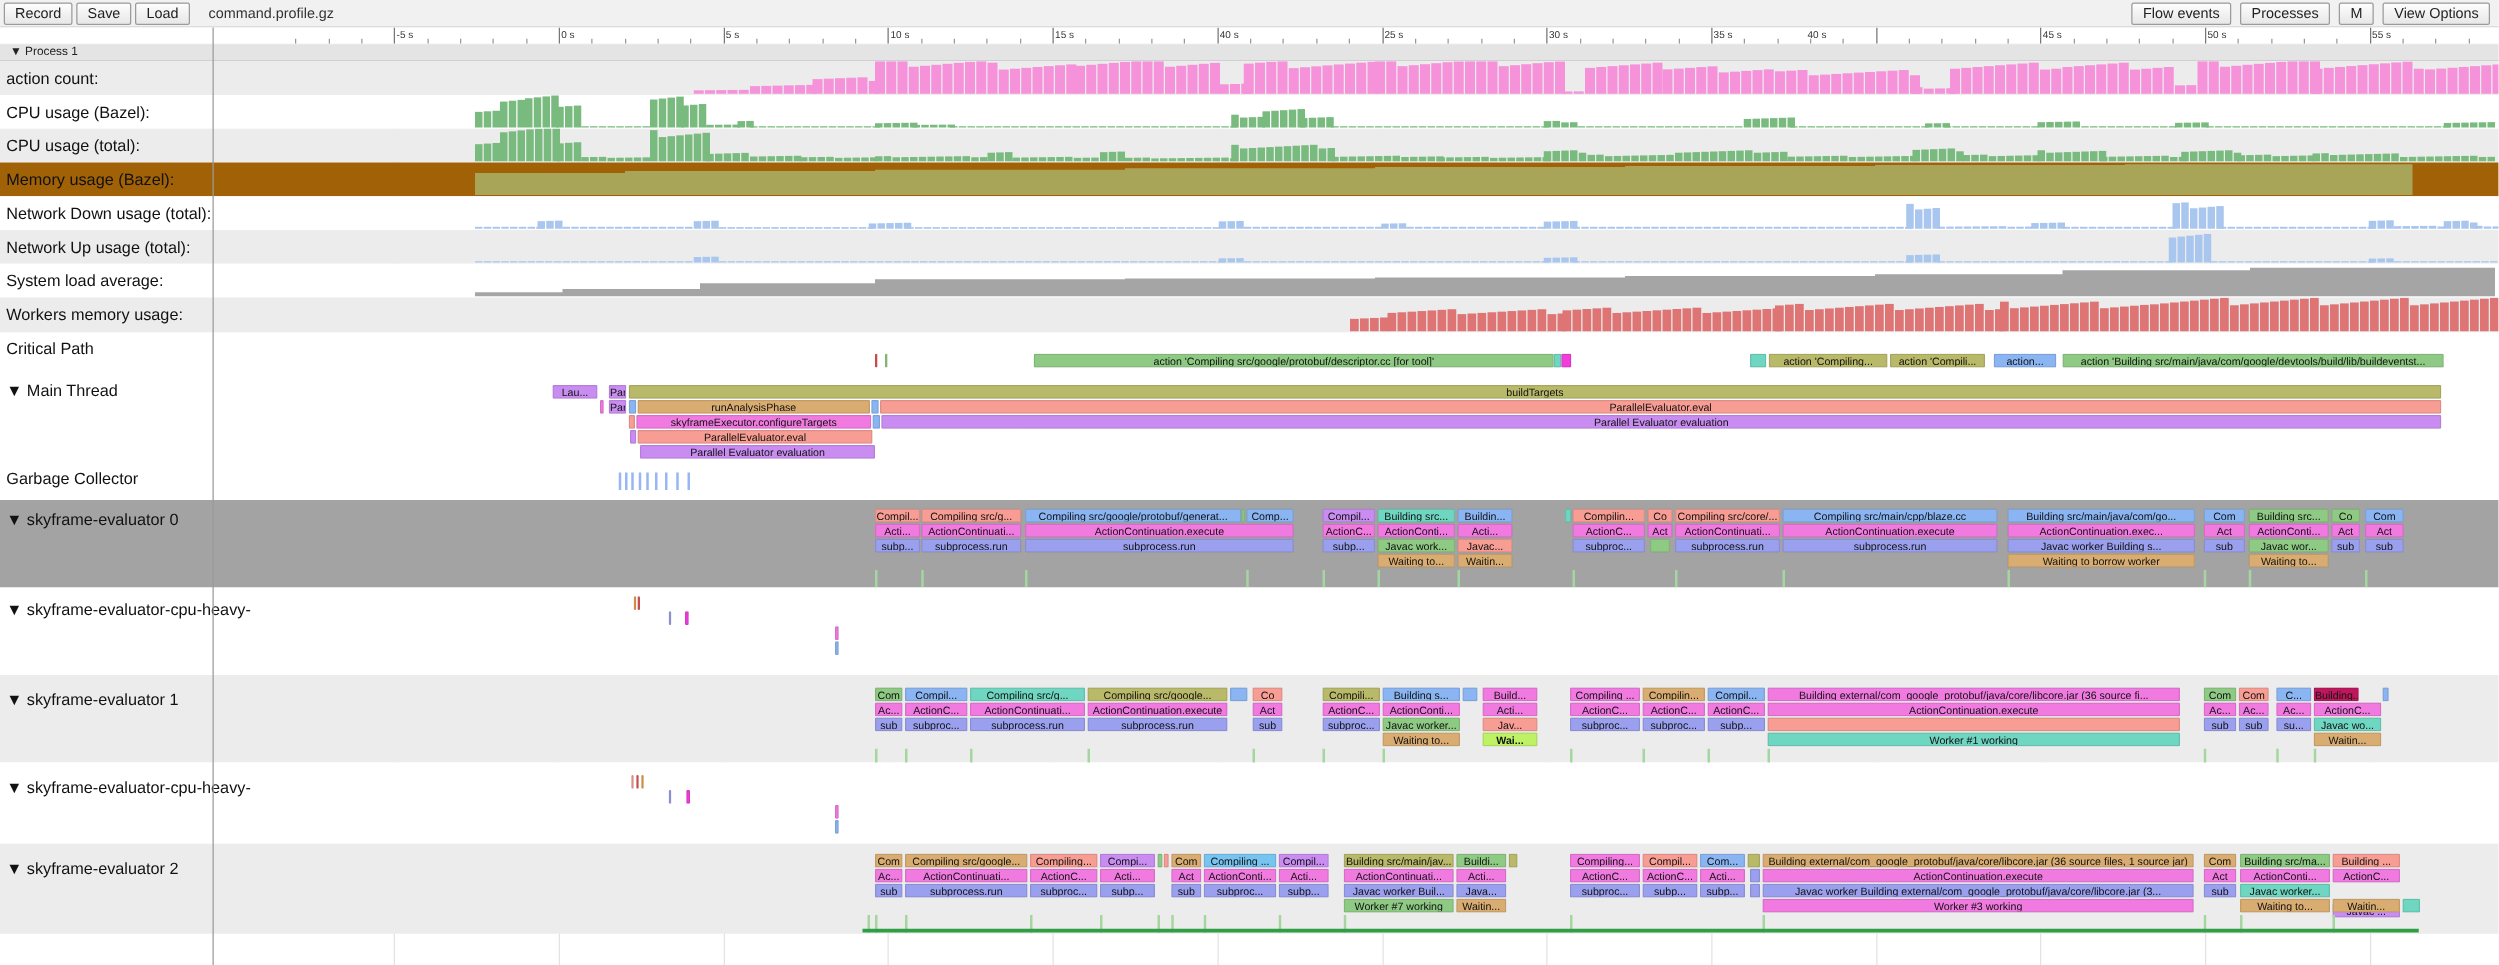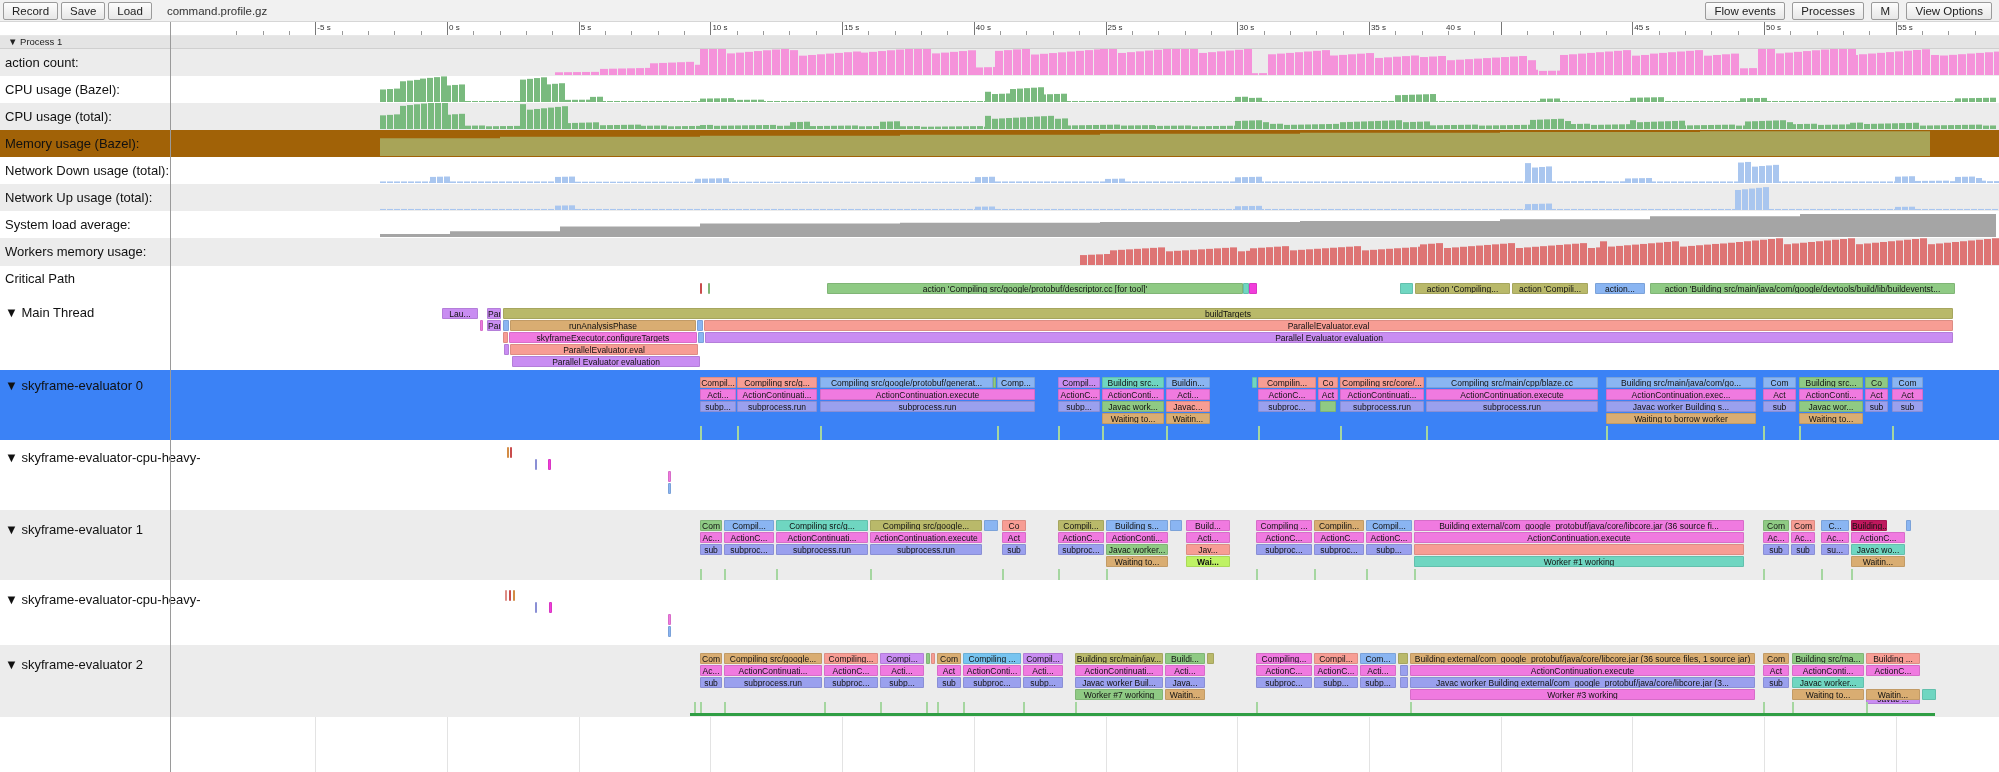--- a/index.html
+++ b/index.html
@@ -1453,21 +1453,33 @@
       <div class="slice" style="left: 697px; width: 6px; top: 20px; background: rgb(138, 181, 242);"></div>
       <div class="slice" style="left: 704px; width: 1249px; top: 20px; background: rgb(247, 157, 148);">ParallelEvaluator.eval</div>
       <div class="slice" style="left: 503px; width: 5px; top: 32px; background: rgb(247, 157, 148);"></div>
       <div class="slice" style="left: 509px; width: 188px; top: 32px; background: rgb(240, 122, 224);">skyframeExecutor.configureTargets</div>
       <div class="slice" style="left: 698px; width: 6px; top: 32px; background: rgb(138, 181, 242);"></div>
       <div class="slice" style="left: 705px; width: 1248px; top: 32px; background: rgb(201, 141, 242);">Parallel Evaluator evaluation</div>
       <div class="slice" style="left: 504px; width: 5px; top: 44px; background: rgb(201, 141, 242);"></div>
       <div class="slice" style="left: 510px; width: 188px; top: 44px; background: rgb(247, 157, 148);">ParallelEvaluator.eval</div>
       <div class="slice" style="left: 512px; width: 188px; top: 56px; background: rgb(201, 141, 242);">Parallel Evaluator evaluation</div>
     </div>
-    <div class="track" style="height: 70px; background: #3b82f6;">
+    <div class="track" style="height: 30px; background: rgb(255, 255, 255);">
+      <div class="track-label" style="top: 5px;">Garbage Collector</div>
+      <div class="gc-tick" style="left: 495px; top: 8px; height: 14px; background: rgb(152, 182, 242);"></div>
+      <div class="gc-tick" style="left: 500px; top: 8px; height: 14px; background: rgb(152, 182, 242);"></div>
+      <div class="gc-tick" style="left: 505px; top: 8px; height: 14px; background: rgb(152, 182, 242);"></div>
+      <div class="gc-tick" style="left: 511px; top: 8px; height: 14px; background: rgb(152, 182, 242);"></div>
+      <div class="gc-tick" style="left: 517px; top: 8px; height: 14px; background: rgb(152, 182, 242);"></div>
+      <div class="gc-tick" style="left: 524px; top: 8px; height: 14px; background: rgb(152, 182, 242);"></div>
+      <div class="gc-tick" style="left: 532px; top: 8px; height: 14px; background: rgb(152, 182, 242);"></div>
+      <div class="gc-tick" style="left: 541px; top: 8px; height: 14px; background: rgb(152, 182, 242);"></div>
+      <div class="gc-tick" style="left: 550px; top: 8px; height: 14px; background: rgb(152, 182, 242);"></div>
+    </div>
+    <div class="track" style="height: 70px; background: #a3a3a3;">
       <div class="track-label" style="top: 8px;">▼  skyframe-evaluator 0</div>
       <div class="slice" style="left: 700px; width: 36px; top: 7px; background: rgb(247, 157, 148);">Compil...</div>
       <div class="slice" style="left: 737px; width: 80px; top: 7px; background: rgb(247, 157, 148);">Compiling src/g...</div>
       <div class="slice" style="left: 820px; width: 173px; top: 7px; background: rgb(138, 181, 242);">Compiling src/google/protobuf/generat...</div>
       <div class="slice" style="left: 993px; width: 3px; top: 7px; background: rgb(143, 202, 132);"></div>
       <div class="slice" style="left: 997px; width: 38px; top: 7px; background: rgb(138, 181, 242);">Comp...</div>
       <div class="slice" style="left: 1058px; width: 42px; top: 7px; background: rgb(201, 141, 242);">Compil...</div>
       <div class="slice" style="left: 1102px; width: 62px; top: 7px; background: rgb(111, 214, 193);">Building src...</div>
       <div class="slice" style="left: 1166px; width: 44px; top: 7px; background: rgb(138, 181, 242);">Buildin...</div>
       <div class="slice" style="left: 1252px; width: 5px; top: 7px; background: rgb(111, 214, 193);"></div>

